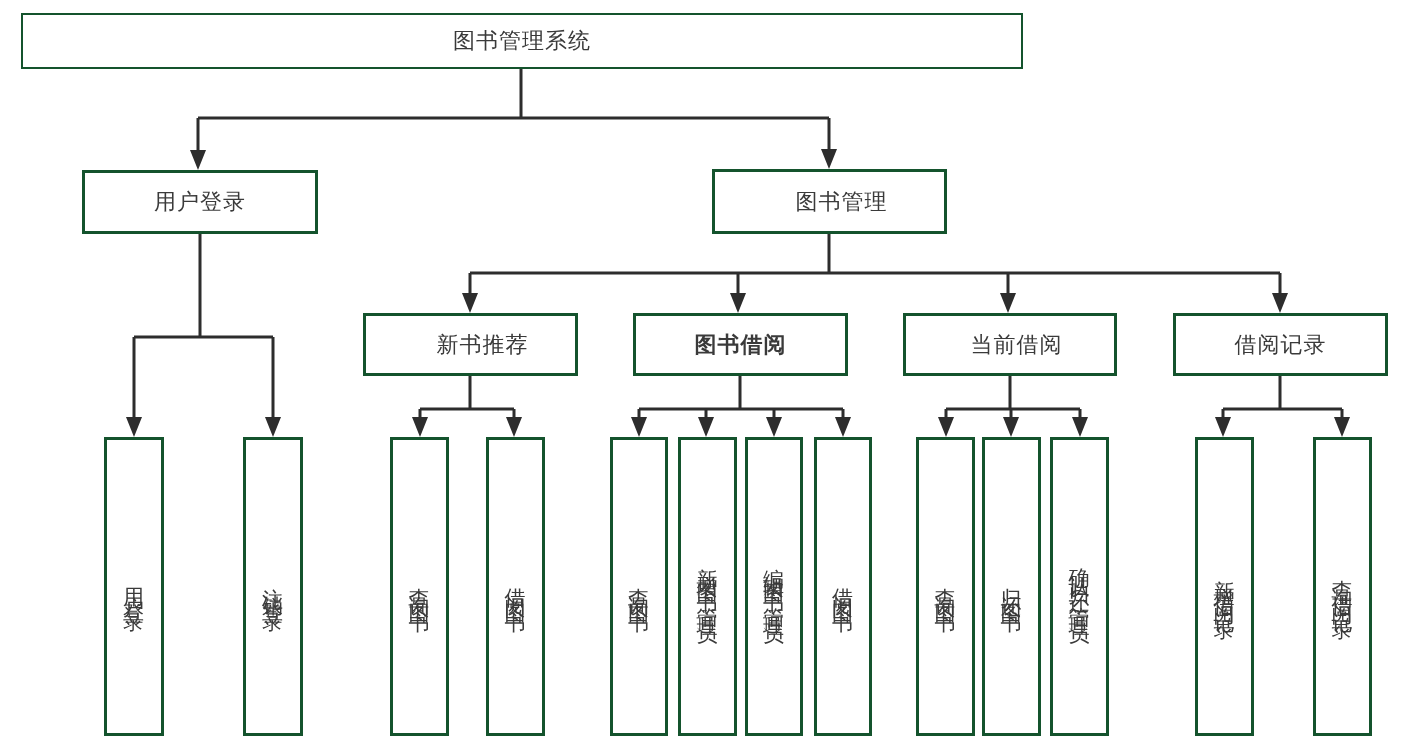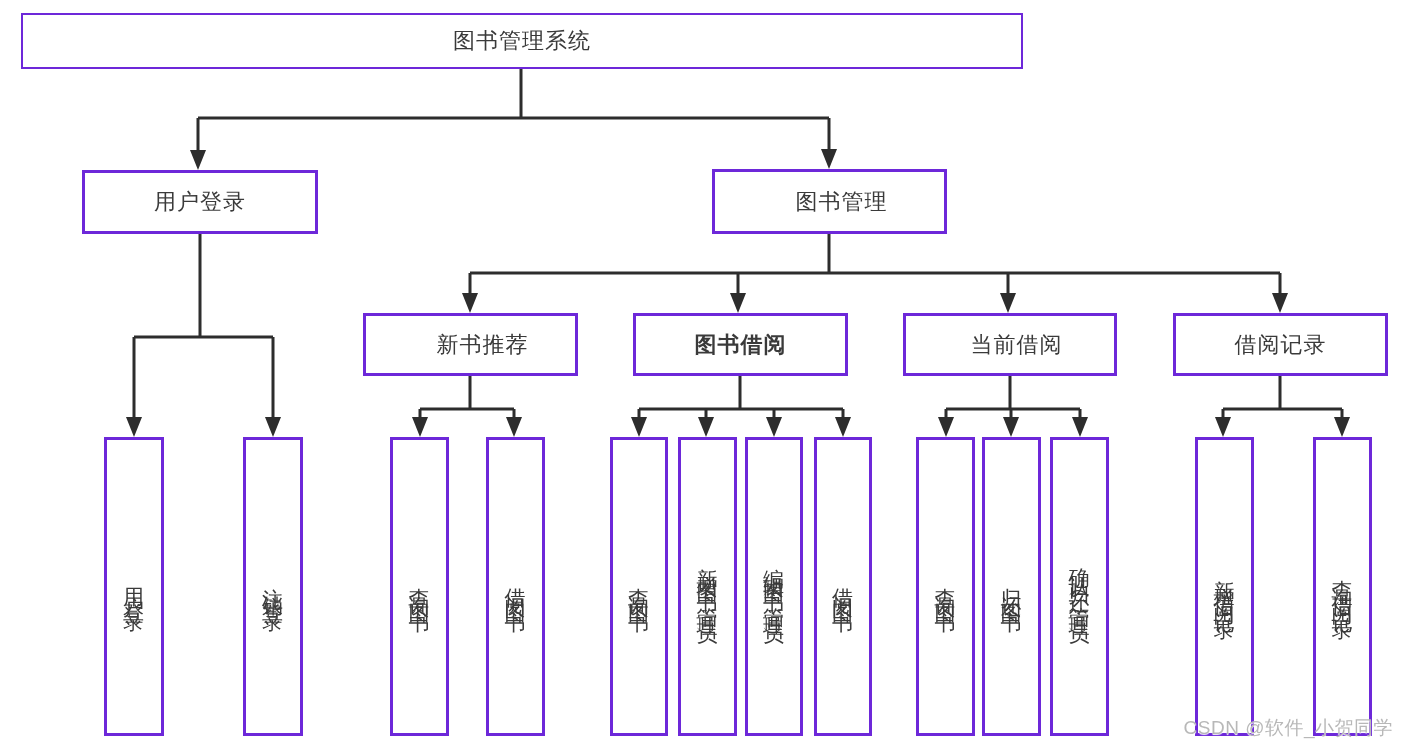--- a/index.html
+++ b/index.html
@@ -14,21 +14,21 @@
   }
   #wires {
     position: absolute;
     left: 0; top: 0;
     width: 1405px; height: 747px;
     pointer-events: none;
   }
   .node {
     position: absolute;
     box-sizing: border-box;
-    border: 3px solid #6d28d9;
+    border: 3px solid #14532d;
     background: #ffffff;
     display: flex;
     align-items: center;
     justify-content: center;
   }
   .node.root { border-width: 2px; }
   .hlabel {
     font-size: 22px;
     letter-spacing: 1px;
     color: #3a3a3a;
@@ -159,14 +159,13 @@
     <span class="vlabel">确认归还（管理员）</span>
   </div>
 
   <div class="node leaf" style="left:1195px; top:437px; width:59px; height:299px;">
     <span class="vlabel">新增借阅记录</span>
   </div>
   <div class="node leaf" style="left:1313px; top:437px; width:59px; height:299px;">
     <span class="vlabel">查询借阅记录</span>
   </div>
 
-  <div id="watermark">CSDN @软件_小贺同学</div>
 </div>
 
 </body></html>

